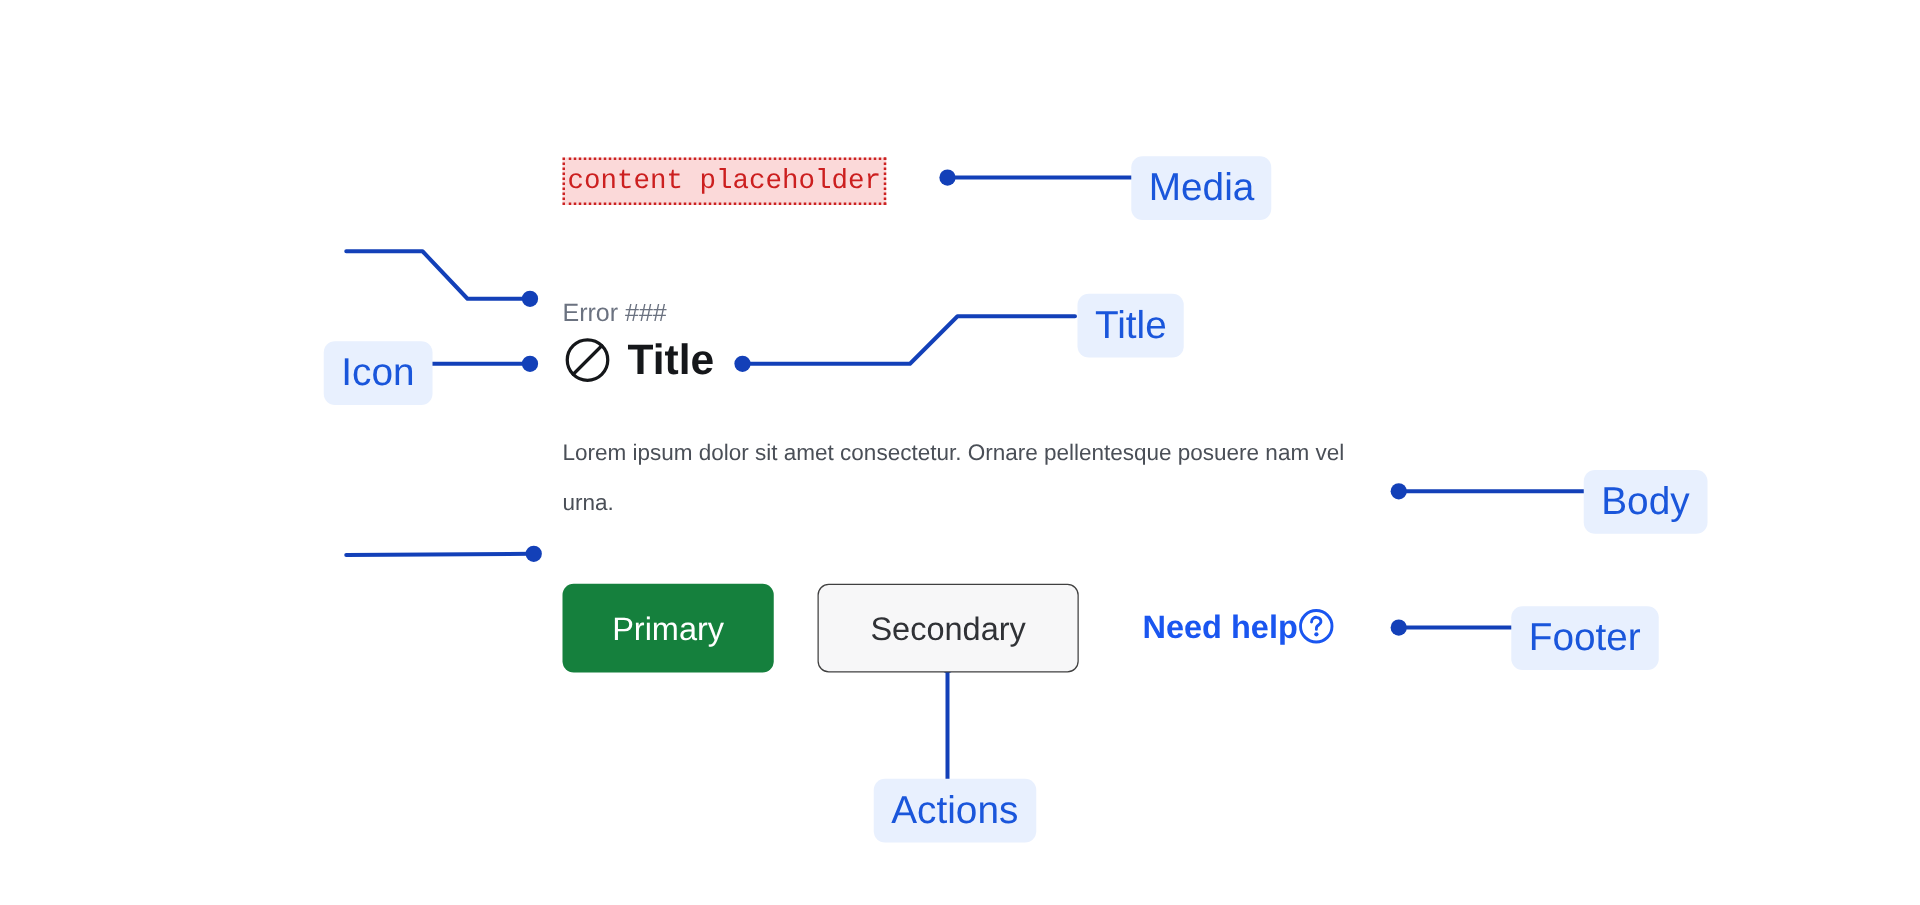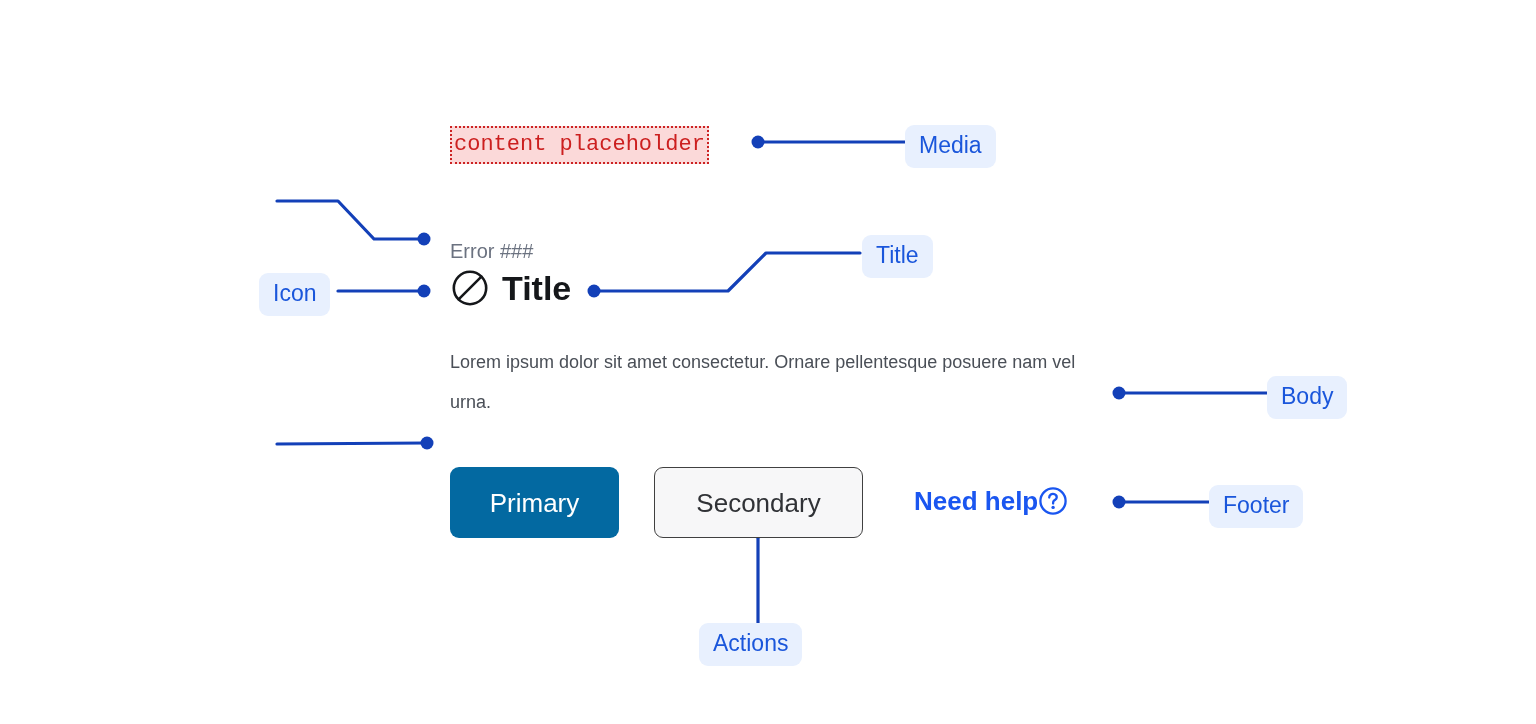--- a/index.html
+++ b/index.html
@@ -30,21 +30,21 @@
     width: 1536px;
     height: 724px;
     pointer-events: none;
   }
 
   
   .chip {
     position: absolute;
     background: #e8f0fe;
     color: #1a56db;
-    font-size: 23px;
+    font-size: 31px;
     line-height: 1;
     padding: 9px 14px 11px 14px;
     border-radius: 9px;
     white-space: nowrap;
     font-family: "Liberation Sans", sans-serif;
   }
 
   
   .placeholder {
     position: absolute;
@@ -116,21 +116,21 @@
     line-height: 1;
     border-radius: 9px;
     box-sizing: border-box;
     display: flex;
     align-items: center;
     justify-content: center;
     cursor: pointer;
     font-family: "Liberation Sans", sans-serif;
   }
   .btn-primary {
-    background: #0369a1;
+    background: #15803d;
     color: #ffffff;
     border: none;
     height: 71px;
     padding: 0 34px;
     min-width: 169px;
   }
   .btn-secondary {
     background: #f7f7f8;
     color: #303236;
     border: 1px solid #404040;

